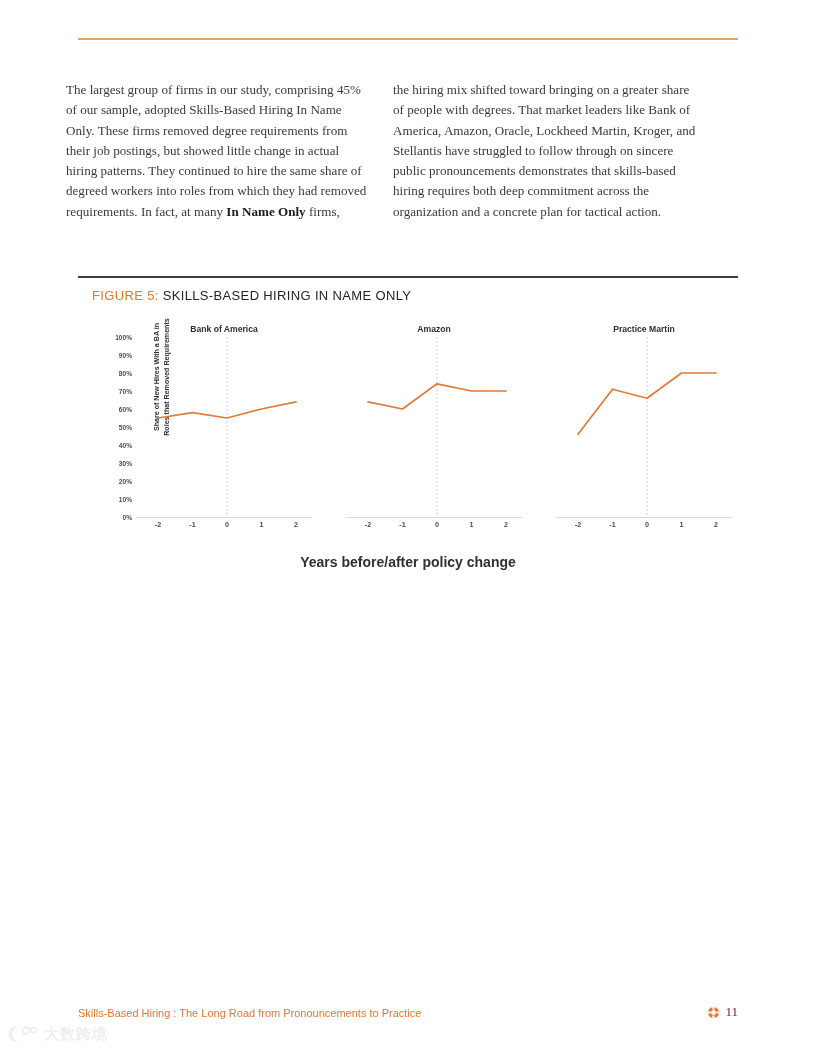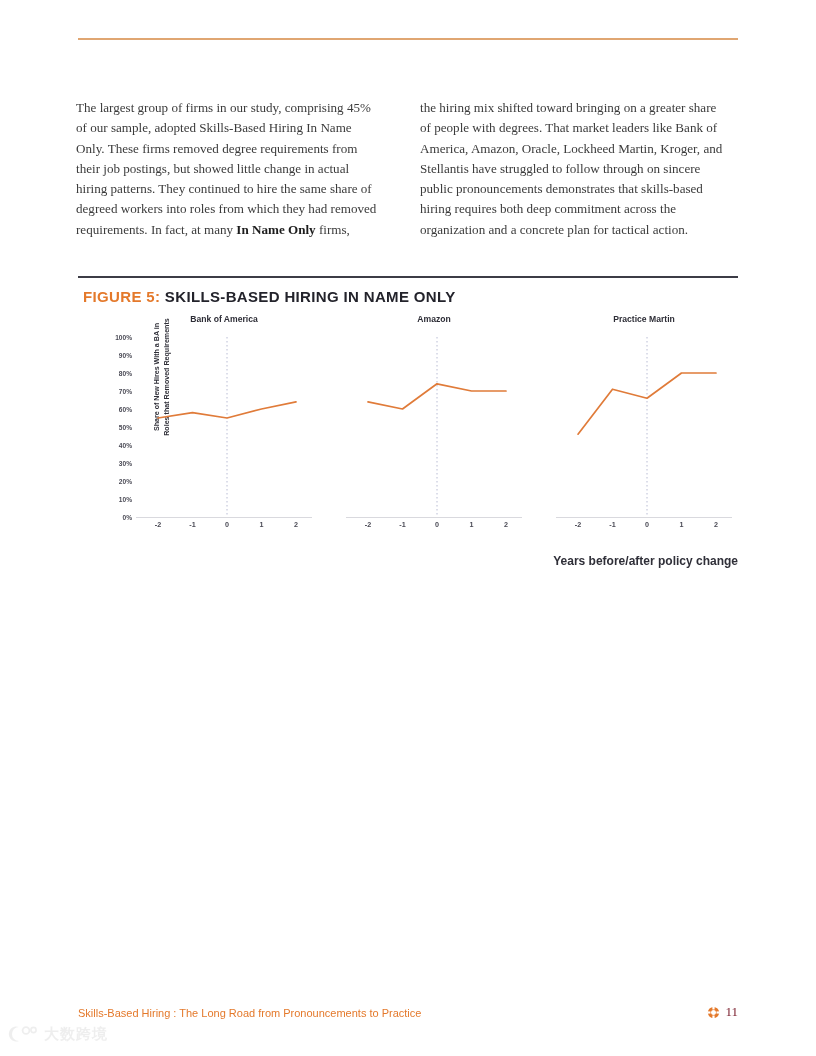--- a/index.html
+++ b/index.html
@@ -27,26 +27,25 @@
     left: 78px;
     top: 38px;
     width: 660px;
     height: 1.5px;
     background: #e0a672;
   }
 
   
   .body-cols {
     position: absolute;
-    left: 76px;
+    left: 66px;
     top: 80px;
     width: 660px;
     display: flex;
-    gap: 41px;
-    margin-top: 18px;
+    gap: 24px;
   }
   .col {
     width: 303px;
     font-family: "Liberation Serif", serif;
     font-size: 13.1px;
     line-height: 20.3px;
     color: #3b3b3b;
     text-align: left;
   }
   .col b { font-weight: bold; color: #1c1c1c; }
@@ -55,24 +54,24 @@
   .fig-rule {
     position: absolute;
     left: 78px;
     top: 276px;
     width: 660px;
     height: 1.6px;
     background: #3c3c46;
   }
   .fig-caption {
     position: absolute;
-    left: 83px;
+    left: 92px;
     top: 288px;
-    font-size: 15px;
-    font-weight: bold;
+    font-size: 13px;
+    font-weight: normal;
     letter-spacing: 0.35px;
     white-space: nowrap;
   }
   .fig-caption .fig-num { color: #e4792b; }
   .fig-caption .fig-title { color: #23232b; }
 
   
   .chart-area {
     position: absolute;
     left: 78px;
@@ -129,21 +128,21 @@
     top: 0;
     width: 176px;
     height: 230px;
   }
   .panel.p0 { left: 2px; }
   .panel.p1 { left: 212px; }
   .panel.p2 { left: 422px; }
 
   .panel-title {
     position: absolute;
-    top: 2px;
+    top: 12px;
     left: 0;
     width: 176px;
     text-align: center;
     font-size: 8.6px;
     font-weight: bold;
     color: #2d2d36;
     white-space: nowrap;
   }
 
   .plot {
@@ -176,22 +175,22 @@
     font-size: 7.2px;
     font-weight: bold;
     color: #4a4a55;
   }
 
   .xaxis-label {
     position: absolute;
     left: 0;
     top: 242px;
     width: 660px;
-    text-align: right;
-    font-size: 12px;
+    text-align: center;
+    font-size: 14px;
     font-weight: bold;
     color: #2f2f38;
   }
 
   
   .footer-text {
     position: absolute;
     left: 78px;
     top: 1007px;
     font-size: 11px;

